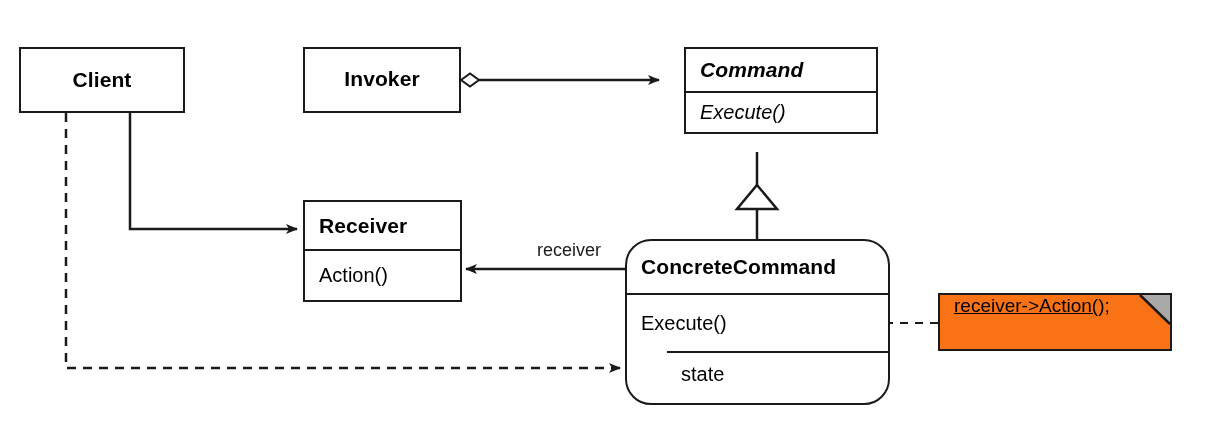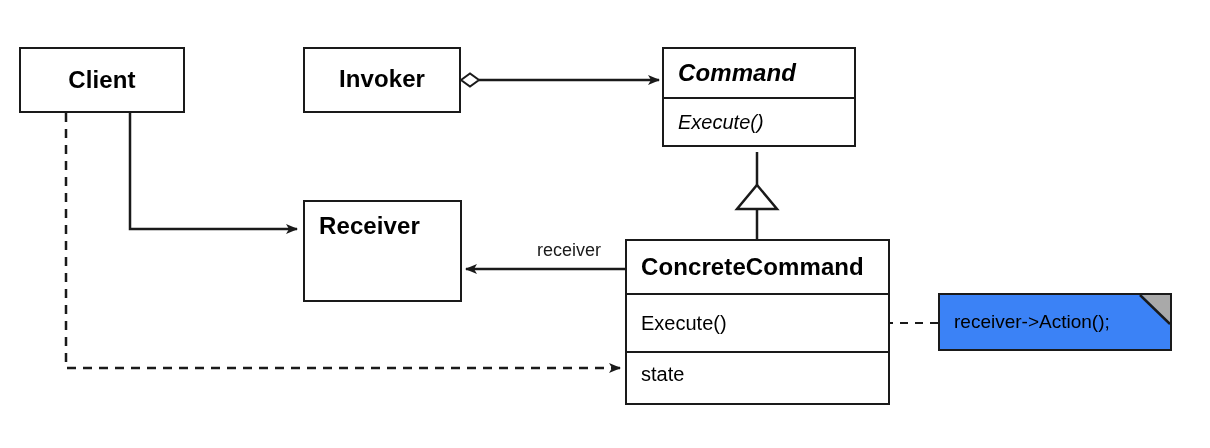--- a/index.html
+++ b/index.html
@@ -41,21 +41,21 @@
     display: flex;
     align-items: center;
     padding-left: 14px;
     position: relative;
   }
   .compartment + .compartment {
     border-top: 2px solid #1a1a1a;
   }
   .cls-name {
     font-weight: bold;
-    font-size: 24px;
+    font-size: 21px;
     letter-spacing: 0.1px;
   }
   .cls-name.abstract {
     font-style: italic;
   }
   .cls-member {
     font-weight: normal;
     font-size: 20px;
   }
   .cls-member.abstract {
@@ -69,26 +69,27 @@
     position: absolute;
     font-size: 18px;
     color: #1a1a1a;
     white-space: nowrap;
     background: #ffffff;
     padding: 0 3px;
   }
   .note-box {
     position: absolute;
     box-sizing: border-box;
-    background: #3b82f6;
+    background: #f97316;
     border: 2px solid #1a1a1a;
     display: flex;
-    align-items: center;
+    align-items: flex-start;
     padding-left: 14px;
     overflow: hidden;
+    text-decoration: underline;
   }
   .note-text {
     font-size: 19px;
     white-space: nowrap;
     position: relative;
     z-index: 1;
   }
   .note-fold {
     position: absolute;
     right: -1px;
@@ -154,43 +155,46 @@
       <span class="cls-name">Client</span>
     </div>
   </div>
 
   <div class="uml-class" style="left:303px; top:47px; width:158px; height:66px;">
     <div class="compartment centered" style="height:60px;">
       <span class="cls-name">Invoker</span>
     </div>
   </div>
 
-  <div class="uml-class" style="left:662px; top:47px; width:194px; height:100px;">
+  <div class="uml-class" style="left:684px; top:47px; width:194px; height:87px;">
     <div class="compartment" style="height:51px;">
       <span class="cls-name abstract">Command</span>
     </div>
     <div class="compartment" style="height:50px;">
       <span class="cls-member abstract">Execute()</span>
     </div>
   </div>
 
   <div class="uml-class" style="left:303px; top:200px; width:159px; height:102px;">
     <div class="compartment" style="height:47px;">
       <span class="cls-name">Receiver</span>
     </div>
-  </div>
-
-  <div class="uml-class" style="left:625px; top:239px; width:265px; height:166px;">
+    <div class="compartment" style="height:51px;">
+      <span class="cls-member">Action()</span>
+    </div>
+  </div>
+
+  <div class="uml-class" style="left:625px; top:239px; width:265px; height:166px;border-radius:26px;">
     <div class="compartment" style="height:52px;">
       <span class="cls-name">ConcreteCommand</span>
     </div>
     <div class="compartment" style="height:58px;">
       <span class="cls-member">Execute()</span>
     </div>
-    <div class="compartment" style="height:44px;">
+    <div class="compartment" style="height:44px;margin-left:40px;">
       <span class="cls-member">state</span>
     </div>
   </div>
 
   <div class="edge-label" style="left:534px; top:240px;">receiver</div>
 
   <div class="note-box" style="left:938px; top:293px; width:234px; height:58px;">
     <span class="note-text">receiver-&gt;Action();</span>
     <div class="note-fold"></div>
     <svg class="note-fold-line" viewBox="0 0 44 44" xmlns="http://www.w3.org/2000/svg">

